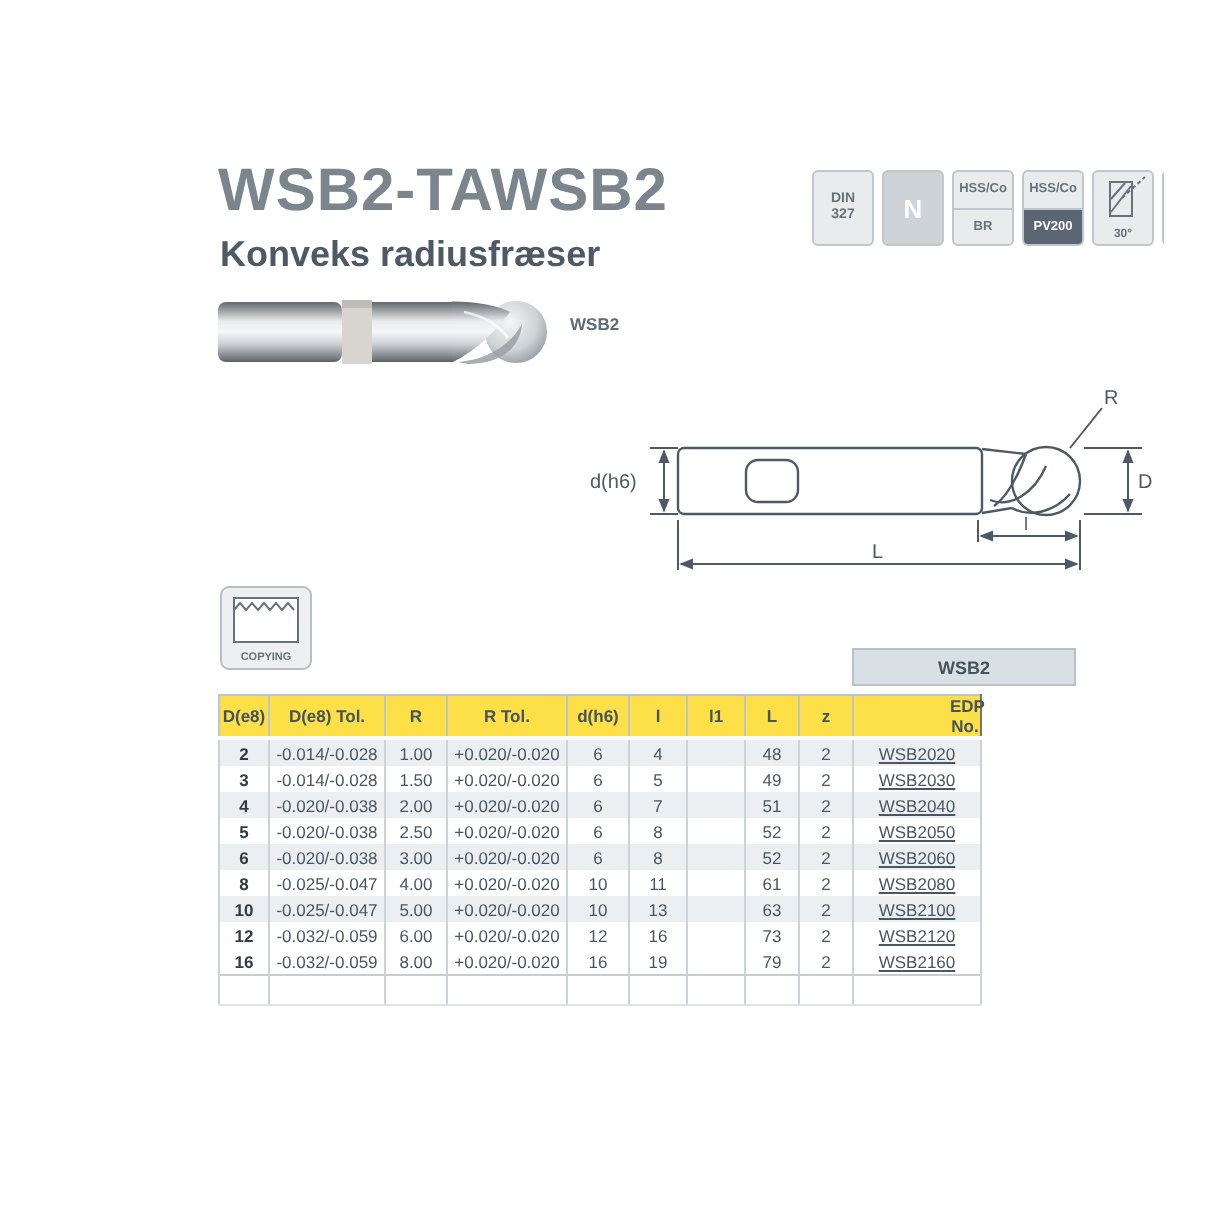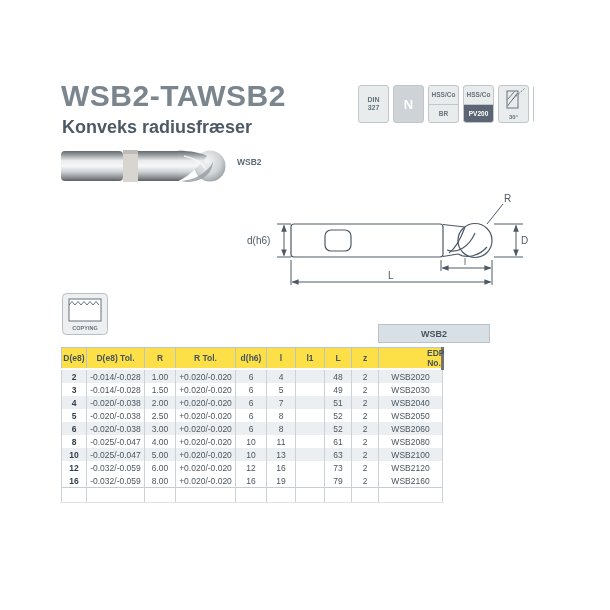--- a/index.html
+++ b/index.html
@@ -1,17 +1,17 @@
 <!DOCTYPE html>
 <html><head>
 <meta charset="utf-8">
 <style>
   html,body{margin:0;padding:0;background:#fff;}
   .page{position:relative;width:534px;height:610px;background:#ffffff;overflow:hidden;
-        font-family:"Liberation Sans",sans-serif;}
+        font-family:"Liberation Sans",sans-serif;margin-left:48px;}
 
   
   .page-title{position:absolute;left:61px;top:80px;font-size:30px;line-height:32px;
               font-weight:bold;color:#7b858e;letter-spacing:.5px;}
   .page-subtitle{position:absolute;left:62px;top:117px;font-size:18px;font-weight:bold;color:#4d5a66;}
   .photo-wrap{position:absolute;left:60px;top:146px;width:168px;height:40px;}
   .photo-label{position:absolute;left:237px;top:157px;font-size:8.5px;font-weight:bold;color:#5f6b76;}
 
   
   .badge-row{position:absolute;left:358px;top:85px;display:flex;gap:4px;}
@@ -46,24 +46,24 @@
   .spec-table col:nth-child(4){width:60px}
   .spec-table col:nth-child(5){width:31px}
   .spec-table col:nth-child(6){width:29px}
   .spec-table col:nth-child(7){width:29px}
   .spec-table col:nth-child(8){width:27px}
   .spec-table col:nth-child(9){width:27px}
   .spec-table col:nth-child(10){width:64px}
   .spec-table th{height:15px;background:#fde047;color:#46545f;font-weight:bold;font-size:8.5px;
                  border-left:1px solid #bcc5cb;border-top:1px solid #bcc5cb;border-bottom:2px solid #ffffff;
                  padding:0;text-align:center;}
-  .spec-table th:last-child{border-right:3px solid #737373;padding-left:48px;}
+  .spec-table th:last-child{border-right:1px solid #737373;padding-left:48px;}
   .spec-table td{height:13px;padding:0;text-align:center;border-left:1px solid #ccd3d8;
                  white-space:nowrap;overflow:hidden;}
-  .spec-table td:last-child{border-right:1px solid #ccd3d8;}
+  .spec-table td:last-child{border-right:1px solid #ccd3d8;text-decoration:underline;}
   .spec-table tr.odd td{background:#ebeff2;}
   .spec-table tr.even td{background:#ffffff;}
   .spec-table td.col-first{font-weight:bold;color:#303d49;}
   .spec-table tr.empty-row td{height:14px;background:#fff;border-top:1px solid #c6ccd1;
                               border-bottom:1px solid #dfe3e6;}
 </style>
 </head>
 <body>
 
 <div class="page">

